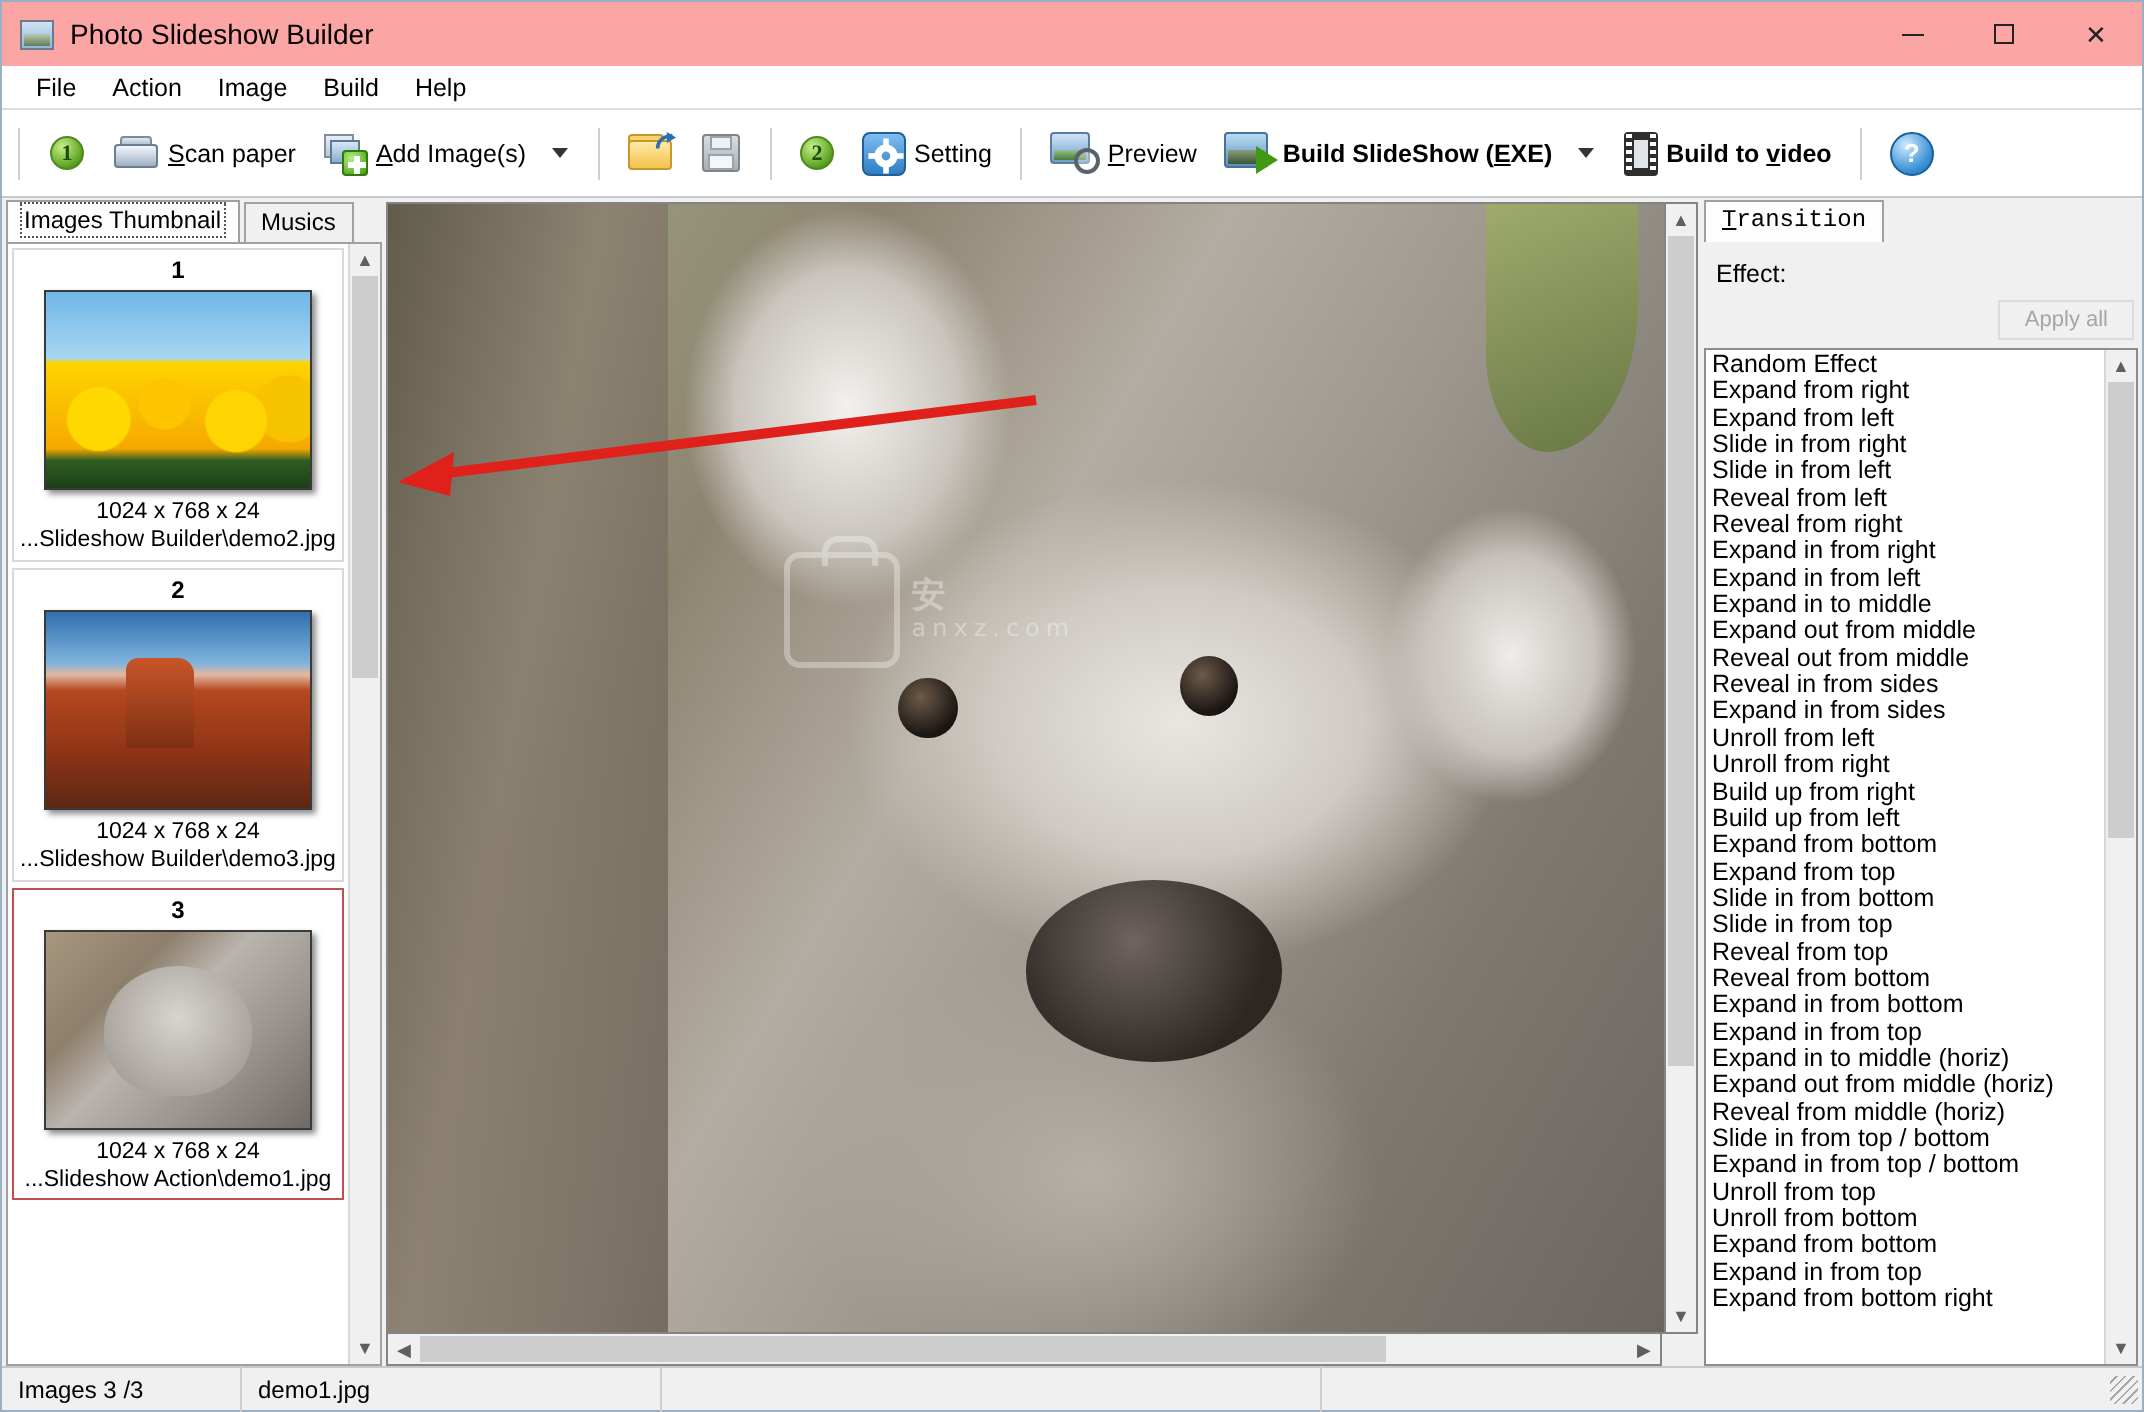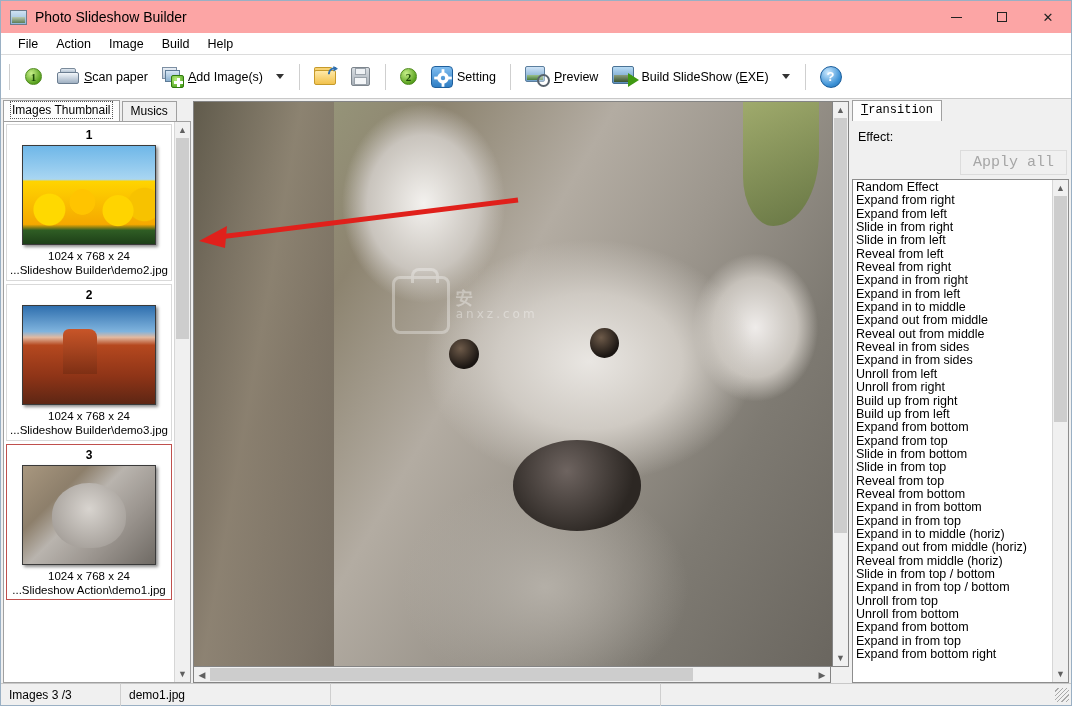--- a/index.html
+++ b/index.html
@@ -35,21 +35,21 @@
   .menu-item { padding:3px 9px; font-size:12.5px; color:#000; }
 
   
   .toolbar { height:44px; flex:0 0 44px; background:#ffffff;
              border-bottom:1px solid #c8c8c8; display:flex; align-items:center;
              padding-left:6px; }
   .tgrip { width:3px; height:26px; border-left:1px solid #cfcfcf; border-right:1px solid #fff;
            margin:0 6px 0 2px; }
   .tbtn { display:flex; align-items:center; height:34px; padding:0 6px; gap:4px; border:1px solid transparent; }
   .tbtn-label { font-size:12.5px; white-space:nowrap; }
-  .tbtn-label.bold { font-weight:normal;text-align:right; }
+  .tbtn-label.bold { font-weight:bold;text-align:right; }
   .tsep { width:1px; height:26px; background:#cfcfcf; margin:0 7px; }
   .caret { width:0;height:0;border-left:4px solid transparent;border-right:4px solid transparent;
            border-top:5px solid #333; margin:0 8px 0 6px; }
   u { text-decoration:underline; }
 
   
   .ico { position:relative; flex:0 0 auto; }
   .badge { width:17px;height:17px;border-radius:50%;
            background:radial-gradient(circle at 35% 30%, #c8f08a, #5ba321 70%, #3e7a13);
            border:1px solid #4e8a1d; color:#1d4a06; font-size:11px; font-weight:bold;
@@ -188,22 +188,22 @@
   .hsb-arrow { width:16px;flex:0 0 16px;display:flex;align-items:center;justify-content:center;
                color:#606060;font-size:9px; }
   .hsb-track { flex:1 1 auto; position:relative; }
   .hsb-thumb { position:absolute; top:1px; bottom:1px; left:0; background:#cdcdcd; }
 
   
   .right { width:222px; flex:0 0 222px; display:flex; flex-direction:column; padding:2px 2px 0 3px; min-height:0;}
   .rtabs { display:flex; align-items:flex-end; height:20px;font-family:Liberation Mono, monospace; }
   .eff-label { font-size:12.5px; margin:9px 0 0 6px; }
   .applyrow { display:flex; justify-content:flex-end; margin:6px 2px 4px 0; }
-  .apply-btn { font-size:15px; color:#a6a6a6; background:#f0f0f0; border:1px solid #dcdcdc;
-               padding:3px 12px;font-family:Liberation Mono, monospace; }
+  .apply-btn { font-size:11px; color:#a6a6a6; background:#f0f0f0; border:1px solid #dcdcdc;
+               padding:3px 12px; }
   .efflist-wrap { flex:1 1 auto; border:1px solid #8d8d8d; background:#fff; display:flex; min-height:0; }
   .efflist { flex:1 1 auto; overflow:hidden; padding:1px 0 0 3px; }
   .eff-item { font-size:12.5px; line-height:13.35px; white-space:nowrap; }
 
   
   .statusbar { height:22px; flex:0 0 22px; background:#f0f0f0; border-top:1px solid #c8c8c8;
                display:flex; align-items:center; }
   .st-cell { height:20px; display:flex; align-items:center; padding:12px 8px;
              border-right:1px solid #cfcfcf; font-size:12px; }
   .grip { margin-left:auto; width:14px;height:14px;margin-right:2px;
@@ -317,20 +317,26 @@
 
     <div class="tbtn">
       <div class="ico ico-build">
         <div class="pic"></div>
           <div class="play"></div>
       </div>
       <div class="tbtn-label bold">Build SlideShow (<u>E</u>XE)</div>
     </div>
     <div class="caret"></div>
 
+    <div class="tbtn">
+      <div class="ico ico-film">
+          <div class="scr"></div>
+        </div>
+      <div class="tbtn-label bold">Build to <u>v</u>ideo</div>
+    </div>
 
 
     <div class="tsep"></div>
 
     <div class="tbtn">
       <div class="ico ico-help">?</div>
     </div>
   </div>
 
   <div class="body">

